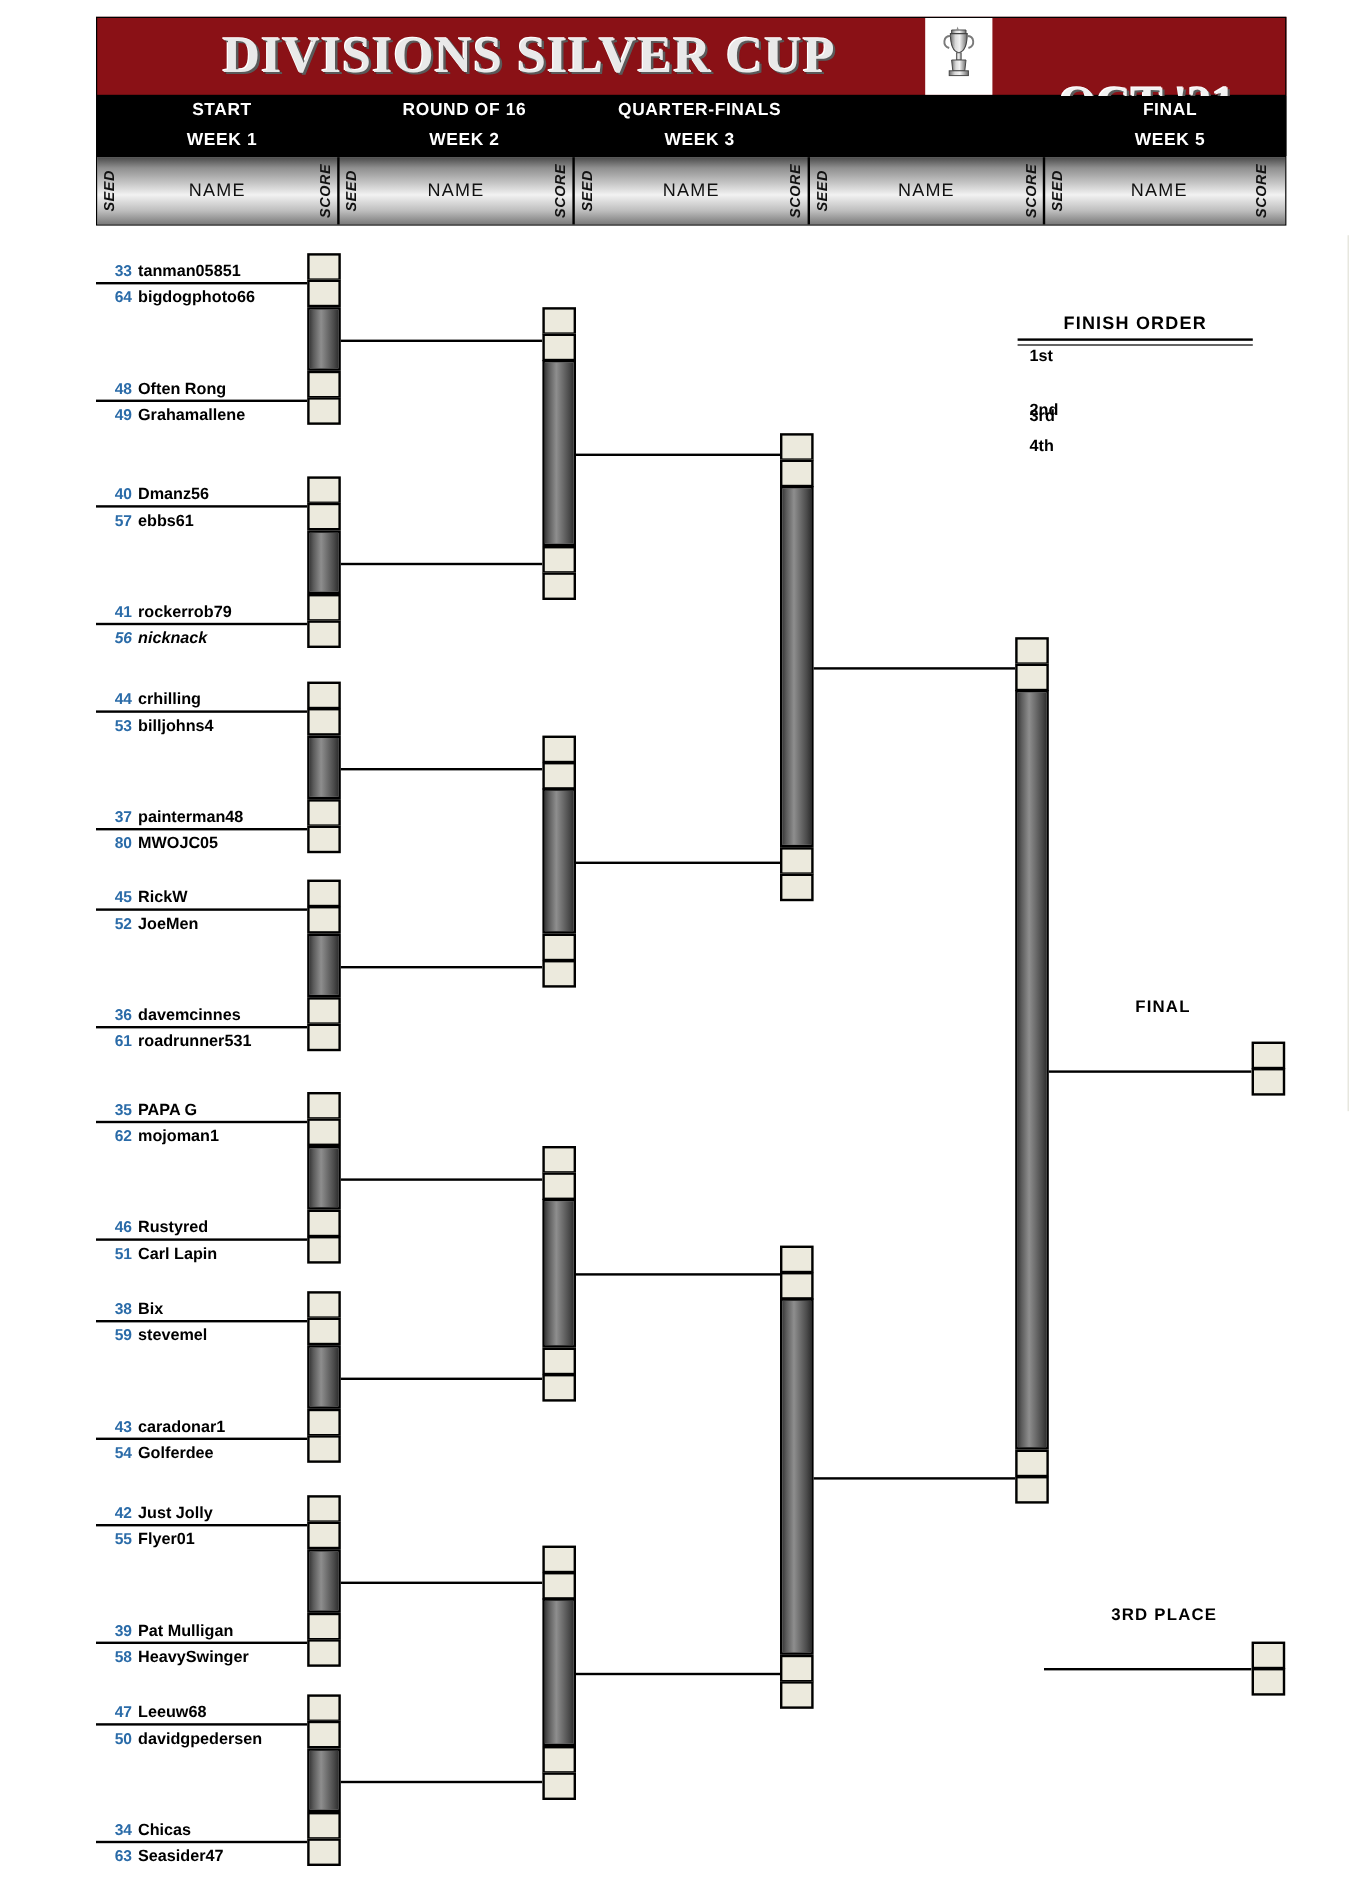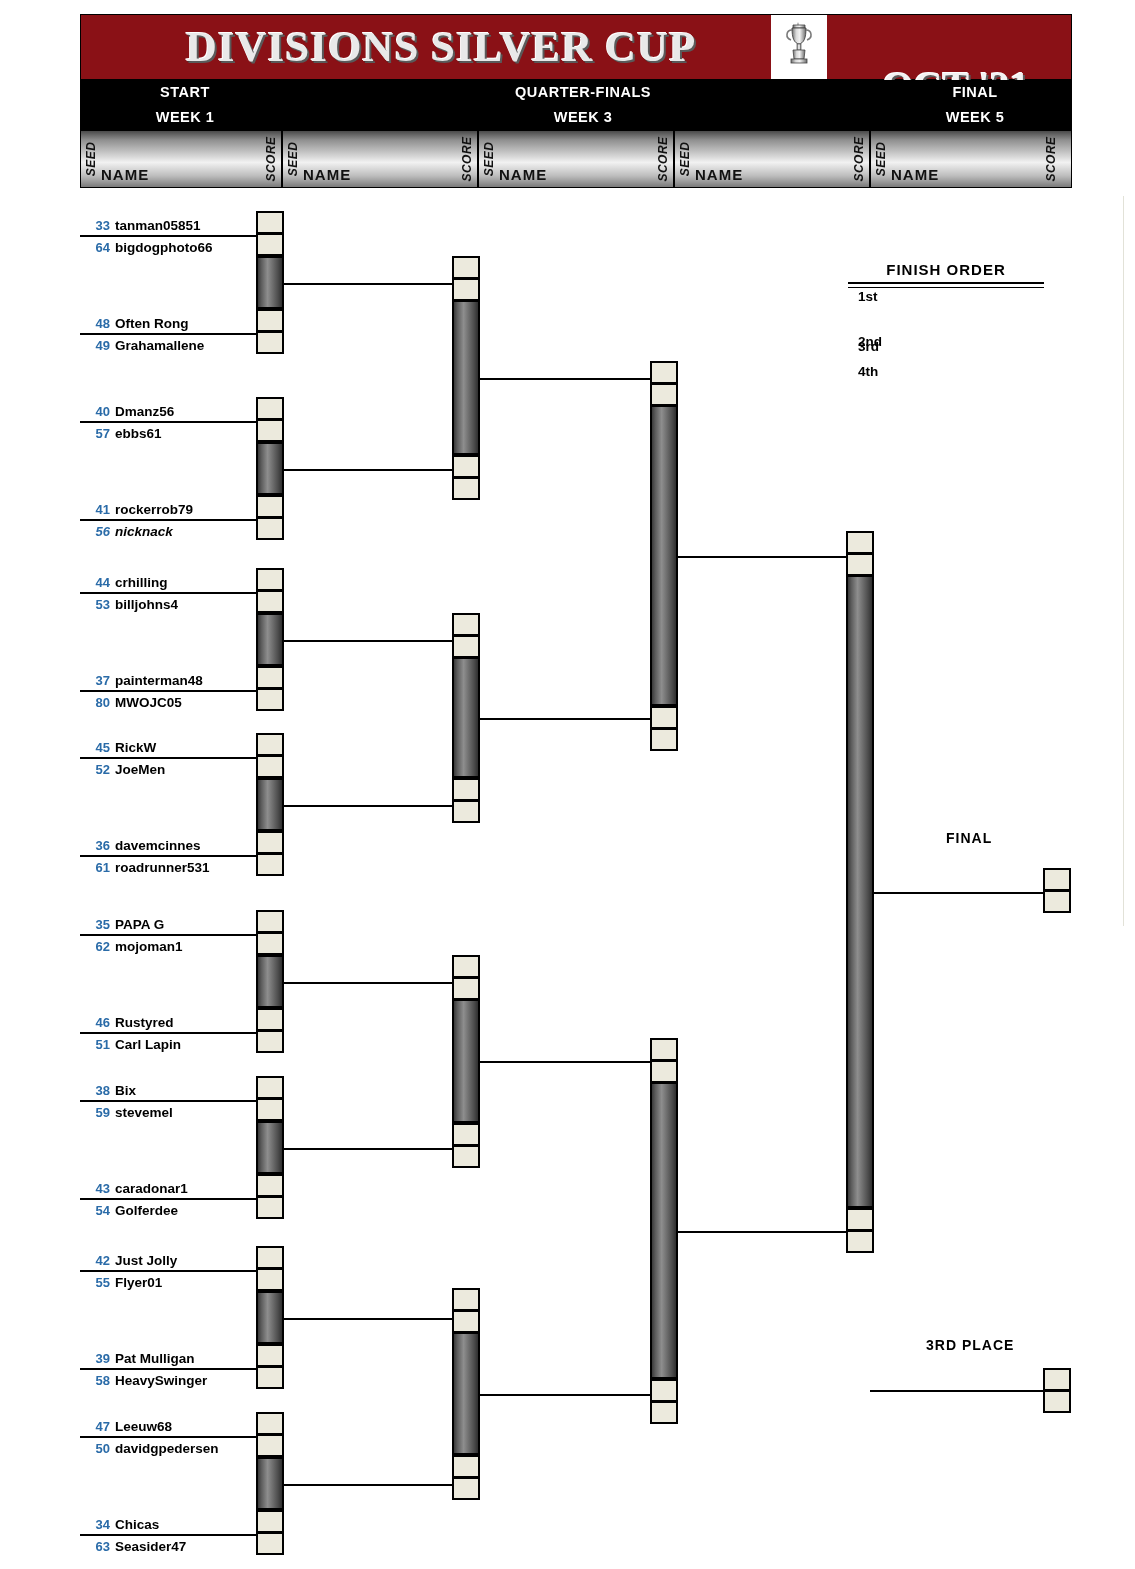--- a/index.html
+++ b/index.html
@@ -27,22 +27,22 @@
   .round-cell .r2{font-size:14.5px;font-weight:bold;letter-spacing:.5px;line-height:24px;height:24px;}
 
   
   .subhdr{position:absolute;left:80px;top:130px;width:992px;height:58px;
     background:linear-gradient(to bottom,#4a4a4a 0%,#8f8f8f 16%,#d8d8d8 46%,#f2f2f2 56%,#bdbdbd 80%,#7a7a7a 100%);
     border:1px solid #000;box-sizing:border-box;}
   .sh-seed,.sh-score{position:absolute;top:0;height:56px;width:20px;}
   .sh-seed span,.sh-score span{position:absolute;left:50%;top:50%;
     transform:translate(-50%,-50%) rotate(-90deg);white-space:nowrap;
     font-size:12px;font-weight:bold;font-style:italic;color:#111;letter-spacing:.5px;}
-  .sh-name{position:absolute;top:16px;height:56px;line-height:56px;
-    font-size:15px;font-weight:bold;color:#111;letter-spacing:1px;}
+  .sh-name{position:absolute;top:0;height:56px;line-height:56px;text-align:center;
+    font-size:15px;font-weight:normal;color:#111;letter-spacing:1px;}
   .sh-div{position:absolute;top:0;width:2px;height:56px;background:#000;}
 
   
   .sbox{position:absolute;width:28px;height:23px;background:#eceadd;
         border:2px solid #000;box-sizing:border-box;}
   .cbar{position:absolute;width:28px;border:2px solid #000;box-sizing:border-box;
         background:linear-gradient(to right,#3a3a3a 0%,#5c5c5c 14%,#8e8e8e 40%,#6d6d6d 62%,#4a4a4a 85%,#2f2f2f 100%);}
   .hline{position:absolute;height:0;border-top:2px solid #000;}
 
   
@@ -91,20 +91,24 @@
         <path d="M16 2 l1 3 h-2 z" fill="#8a8a8a"></path>
       </svg>
     </div>
     <div class="banner-date">OCT '21</div>
   </div>
 
   <div class="rounds">
     <div class="round-cell" style="left:0px;width:208px;">
       <div class="r1">START</div>
       <div class="r2">WEEK 1</div>
+    </div>
+    <div class="round-cell" style="left:208px;width:196px;">
+      <div class="r1">ROUND OF 16</div>
+      <div class="r2">WEEK 2</div>
     </div>
     <div class="round-cell" style="left:404px;width:196px;">
       <div class="r1">QUARTER-FINALS</div>
       <div class="r2">WEEK 3</div>
     </div>
     <div class="round-cell" style="left:796px;width:196px;">
       <div class="r1">FINAL</div>
       <div class="r2">WEEK 5</div>
     </div>
   </div>

